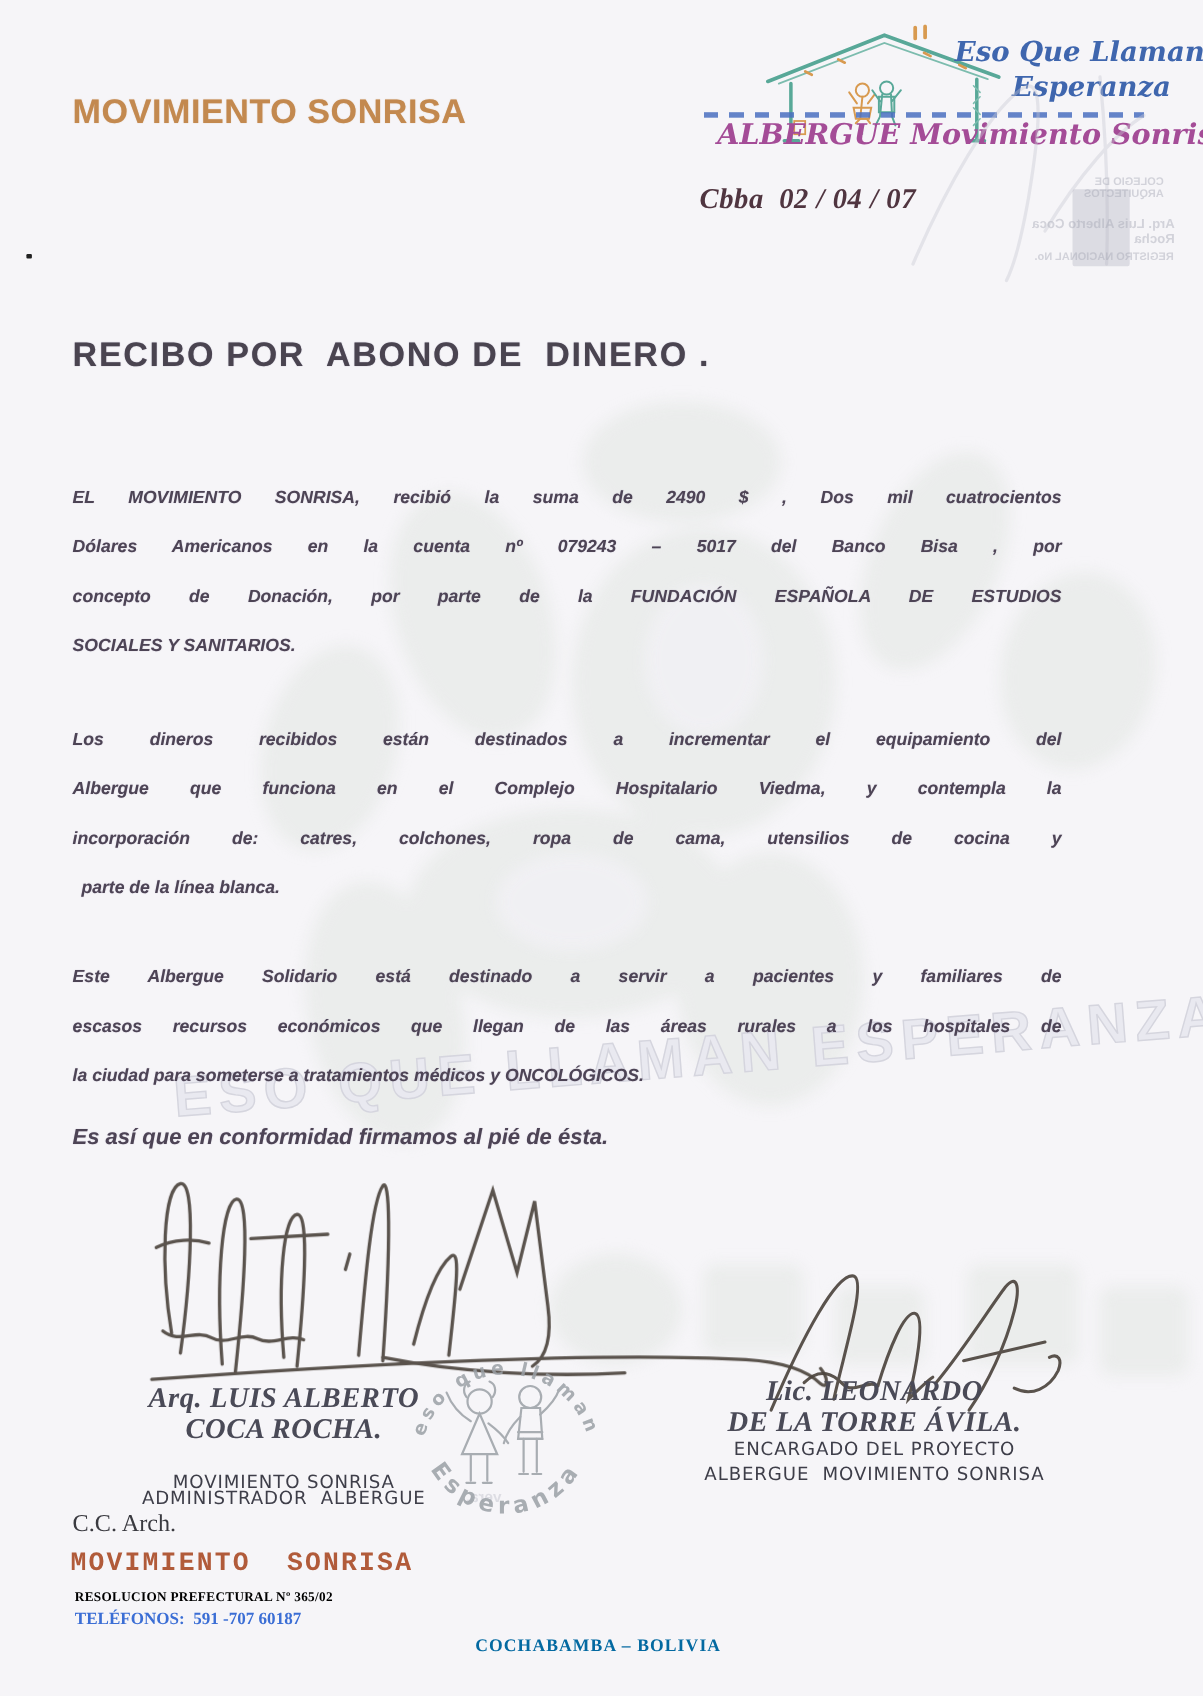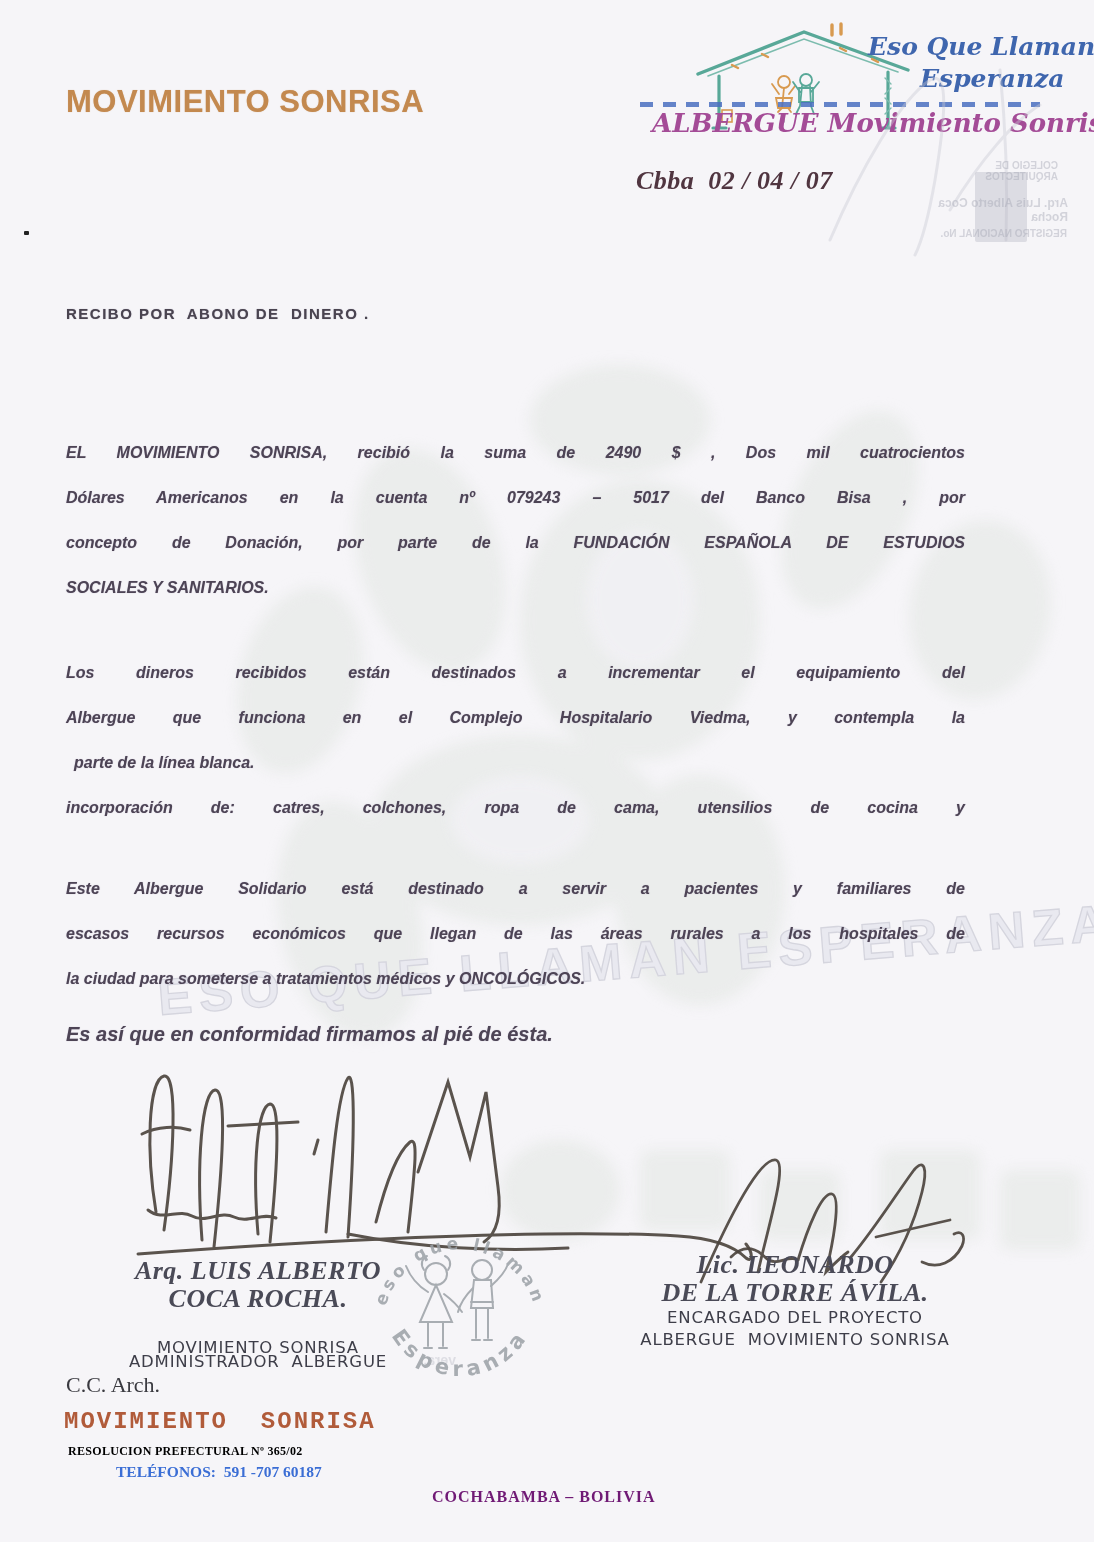--- a/index.html
+++ b/index.html
@@ -46,21 +46,21 @@
   
   .bleed{transform:scaleX(-1);opacity:.45;color:#a7a9b6;text-align:left;}
   .bleed-box{left:975px;top:172px;width:52px;height:70px;background:#b2b4bf;opacity:.38;border-radius:2px;}
   .bleed-l1{left:928px;top:160px;width:130px;font-size:10px;font-weight:700;}
   .bleed-l2{left:918px;top:196px;width:150px;font-size:12px;font-weight:700;}
   .bleed-l3{left:922px;top:228px;width:145px;font-size:10px;font-weight:700;}
   .bleed-vera{left:386px;top:1352px;width:70px;font-size:14px;font-weight:700;transform:scaleX(-1);opacity:.3;color:#a7a9b6;}
   
   .doc-title{
     left:66px;top:305px;
-    font-weight:700;font-size:15px;letter-spacing:1.5px;color:#4a4450;white-space:pre;
+    font-weight:700;font-size:31px;letter-spacing:1.5px;color:#4a4450;white-space:pre;
     text-shadow:0 0 1px rgba(60,50,90,.45);
   }
   
   .para{left:66px;width:899px;
     font-family:"Liberation Sans",sans-serif;font-weight:700;font-style:italic;
     font-size:16px;color:#4d4455;line-height:45px;
     text-shadow:0 0 1px rgba(80,60,110,.35);
   }
   .para .line{text-align:justify;text-align-last:justify;}
   .para .line.last{text-align-last:left;}
@@ -102,23 +102,23 @@
   
   .cc{left:66px;top:1372px;font-family:"Liberation Serif",serif;font-size:22px;color:#3a3a40;}
   .foot-brand{
     left:64px;top:1408px;
     font-family:"Liberation Mono",monospace;font-weight:700;
     font-size:24px;letter-spacing:2px;color:#b15b3a;white-space:pre;
   }
   .foot-res{left:68px;top:1444px;font-family:"Liberation Serif",serif;font-weight:700;
     font-size:12px;color:#000000;letter-spacing:.3px;}
   .foot-tel{left:68px;top:1463px;font-family:"Liberation Serif",serif;font-weight:700;
-    font-size:15.5px;color:#3b6ed5;white-space:pre;margin-left:48px;}
+    font-size:15.5px;color:#3b6ed5;white-space:pre;}
   .foot-city{left:432px;top:1488px;font-family:"Liberation Serif",serif;font-weight:700;
-    font-size:16px;letter-spacing:1px;color:#701a75;white-space:pre;}
+    font-size:16px;letter-spacing:1px;color:#0369a1;white-space:pre;}
   .speck{left:24px;top:231px;width:5px;height:4px;background:#222;border-radius:1px;}
 </style>
 </head>
 <body>
 
 <svg class="abs wm-blobs" width="1094" height="1542" viewBox="0 0 1094 1542">
   <defs>
       <filter id="blur1">
         <feGaussianBlur stdDeviation="7"></feGaussianBlur>
       </filter>
@@ -202,22 +202,22 @@
 <div class="abs para" style="top:430px">
   <div class="line">EL MOVIMIENTO SONRISA, recibió la suma de 2490 $ , Dos mil cuatrocientos</div>
   <div class="line">Dólares Americanos en la cuenta nº 079243 – 5017 del Banco Bisa , por</div>
   <div class="line">concepto de Donación, por parte de la FUNDACIÓN ESPAÑOLA DE ESTUDIOS</div>
   <div class="line last">SOCIALES Y SANITARIOS.</div>
 </div>
 
 <div class="abs para" style="top:650px">
   <div class="line">Los dineros recibidos están destinados a incrementar el equipamiento del</div>
   <div class="line">Albergue que funciona en el Complejo Hospitalario Viedma, y contempla la</div>
+  <div class="line">incorporación de:  catres, colchones, ropa de cama, utensilios de cocina y</div>
   <div class="line last indent-sm">parte de la línea blanca.</div>
-  <div class="line">incorporación de:  catres, colchones, ropa de cama, utensilios de cocina y</div>
 </div>
 
 <div class="abs para" style="top:866px">
   <div class="line">Este Albergue Solidario está destinado a servir a pacientes y familiares de</div>
   <div class="line">escasos recursos económicos que llegan de las áreas rurales a los hospitales de</div>
   <div class="line last">la ciudad para someterse a tratamientos médicos y ONCOLÓGICOS.</div>
 </div>
 
 <div class="abs closing">Es así que en conformidad firmamos al pié de ésta.</div>
 

